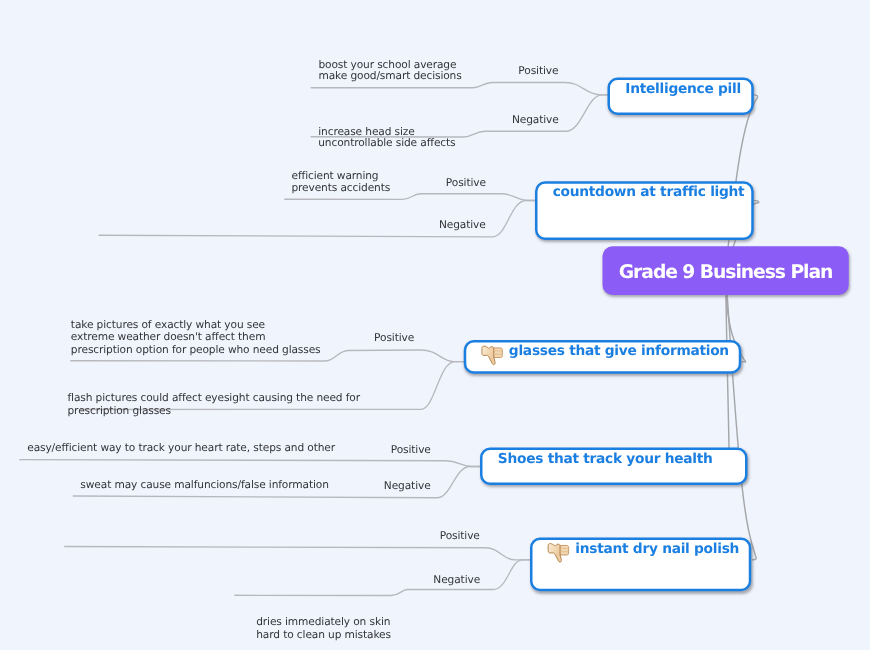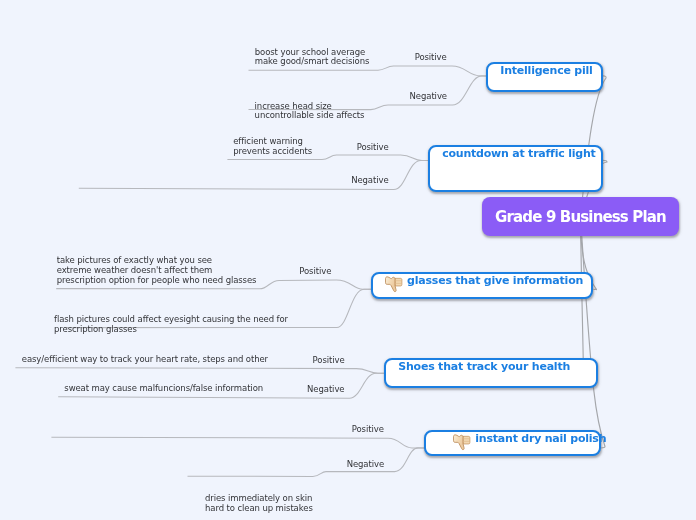--- a/index.html
+++ b/index.html
@@ -122,21 +122,21 @@
   <div class="leaf-text" style="left:64.3px;top:383.9px;">sweat may cause malfuncions/false information</div>
   <div class="pn-label" style="left:307.1px;top:384.0px;">Negative</div>
   <div class="node" style="left:384.3px;top:358.0px;width:214px;height:30.0px;padding-left:12px;">
     <span>Shoes  that track your health</span>
   </div>
 
   <div class="pn-label" style="left:351.8px;top:424.2px;">Positive</div>
   <div class="leaf-text" style="left:205px;top:452.8px;margin-top:41px;">dries immediately on skin
 hard to clean up mistakes</div>
   <div class="pn-label" style="left:346.7px;top:458.8px;">Negative</div>
-  <div class="node" style="left:424.3px;top:430.2px;width:177px;height:26px;padding-left:26px;">
+  <div class="node" style="left:424.3px;top:430.2px;width:177px;height:43px;padding-left:11px;">
     <span class="ico">
         <svg viewBox="0 0 36 36" xmlns="http://www.w3.org/2000/svg">
  <defs>
   <linearGradient id="skinG" x1="0.05" y1="0" x2="0.85" y2="0.4">
     <stop offset="0" stop-color="#F9EDD8"></stop>
               <stop offset="0.5" stop-color="#F4DBB7"></stop>
     <stop offset="1" stop-color="#EDCCA2"></stop>
   </linearGradient>
  </defs>
  <path fill="#F2D8B2" stroke="#C08E58" stroke-width="1.3" stroke-linejoin="round" d="M20.6,8.2 L31.0,8.2 C32.9,8.2 33.9,9.2 33.9,11.1 L33.9,19.8

